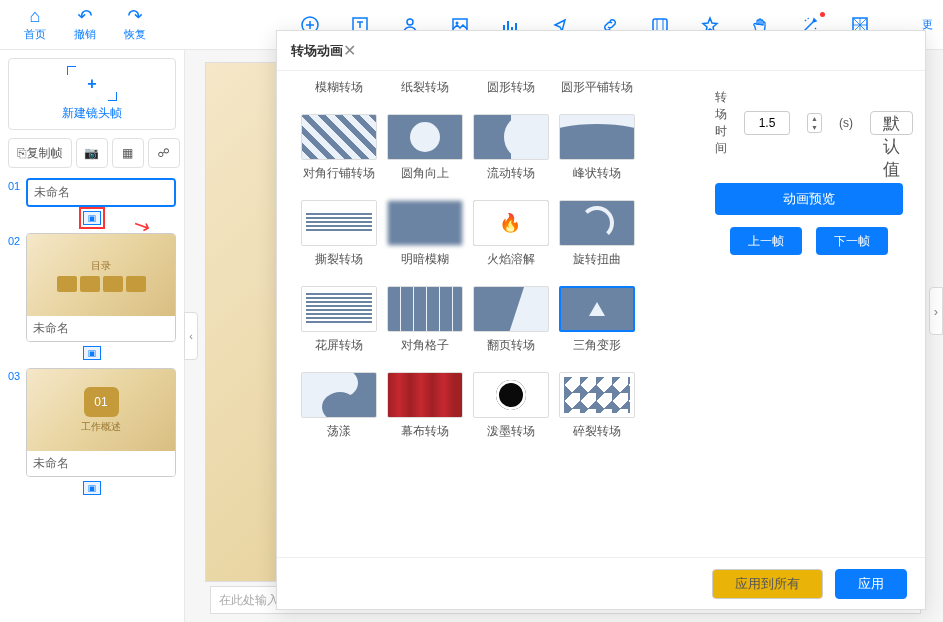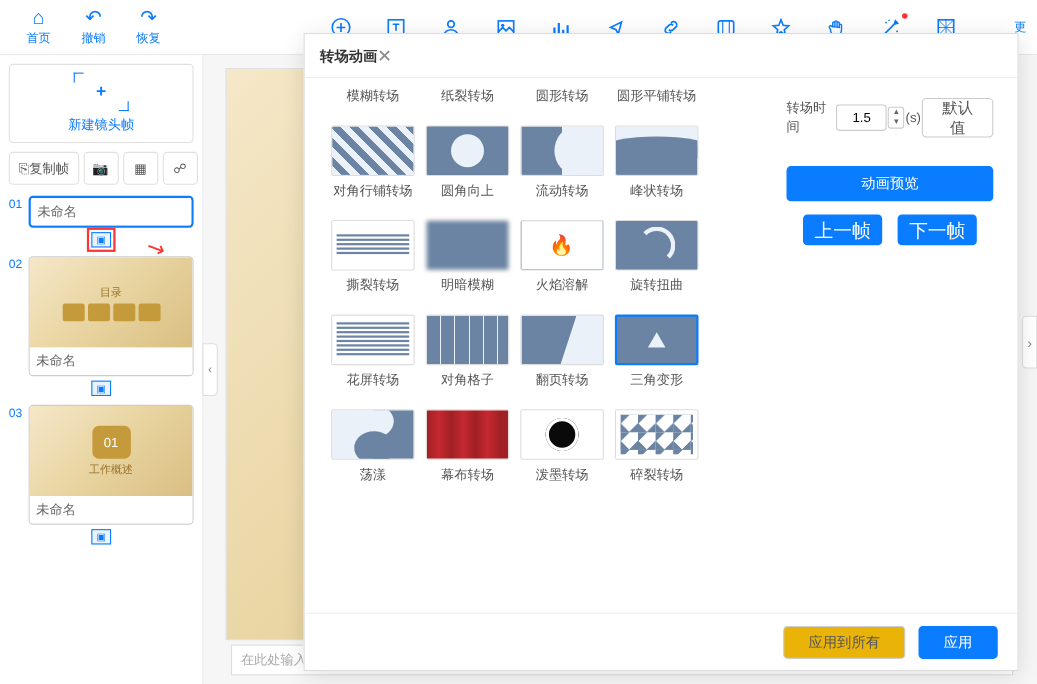--- a/index.html
+++ b/index.html
@@ -78,30 +78,30 @@
 .tthumb.tri::before{content:"";position:absolute;inset:0;margin:auto;width:0;height:0;border-left:8px solid transparent;border-right:8px solid transparent;border-bottom:14px solid #eaf1f8}
 .tthumb.sshape{background:linear-gradient(90deg,#eaf1f8 50%,#6b84a3 50%)}
 .tthumb.sshape::before{content:"";position:absolute;left:20px;top:-5px;width:36px;height:30px;background:#eaf1f8;border-radius:50%}
 .tthumb.sshape::after{content:"";position:absolute;left:20px;bottom:-5px;width:36px;height:30px;background:#6b84a3;border-radius:50%}
 .tthumb.curtain{background:linear-gradient(90deg,#a02024 0%,#c62830 15%,#a02024 30%,#c62830 45%,#a02024 60%,#c62830 75%,#a02024 90%)}
 .tthumb.ink{background:#fff}
 .tthumb.ink::before{content:"";position:absolute;inset:0;margin:auto;width:30px;height:30px;background:#0a0a0a;border-radius:50%;box-shadow:inset 0 0 0 3px #fff}
 .tthumb.shatter{background:#fff}
 .tthumb.shatter::before{content:"";position:absolute;inset:4px;background:linear-gradient(45deg,#6b84a3 25%,transparent 25.5%),linear-gradient(-45deg,#6b84a3 25%,transparent 25.5%),linear-gradient(135deg,#6b84a3 25%,transparent 25.5%);background-size:16px 16px}
 .modal-side{width:220px;padding:18px 22px 0 10px}
-.row-set{display:flex;align-items:center;gap:1px;margin-bottom:12px;font-size:12px;color:#555}
+.row-set{display:flex;align-items:center;gap:17px;margin-bottom:12px;font-size:12px;color:#555}
 .numbox{width:46px;height:24px;border:1px solid #ccc;border-radius:3px;text-align:center;font-size:12px}
 .spinbtns{display:flex;flex-direction:column;border:1px solid #ccc;border-radius:3px}
 .spinbtns span{font-size:7px;line-height:1;padding:1px 3px;cursor:pointer;color:#666}
-.default-btn{height:36px;padding:0 12px;border:1px solid #ccc;background:#fff;border-radius:4px;font-size:14px;cursor:pointer;color:#555}
+.default-btn{height:24px;padding:0 12px;border:1px solid #ccc;background:#fff;border-radius:4px;font-size:17px;cursor:pointer;color:#555}
 .chk{display:flex;align-items:center;gap:6px;font-size:12px;color:#555}
 .chk input{accent-color:#0a7cff}
 .preview-btn{width:100%;height:32px;background:#0a7cff;color:#fff;border:none;border-radius:4px;font-size:13px;margin-top:14px;cursor:pointer}
 .navbtns{display:flex;gap:14px;margin-top:12px;justify-content:center}
-.navbtn{flex:0 0 72px;height:28px;background:#0a7cff;color:#fff;border:none;border-radius:4px;font-size:17px;cursor:pointer}
+.navbtn{flex:0 0 72px;height:28px;background:#0a7cff;color:#fff;border:none;border-radius:4px;font-size:12px;cursor:pointer}
 .modal-ft{height:52px;border-top:1px solid #eee;display:flex;align-items:center;justify-content:flex-end;gap:12px;padding:0 18px}
 .ftbtn{height:30px;padding:0 22px;border-radius:4px;font-size:13px;cursor:pointer;border:1px solid #ccc;background:#eab308;color:#555}
 .ftbtn.primary{background:#0a7cff;color:#fff;border-color:#0a7cff}
 </style>
 </head>
 <body>
 
 <div class="topbar">
   <div class="top-left">
     <div class="top-btn">

